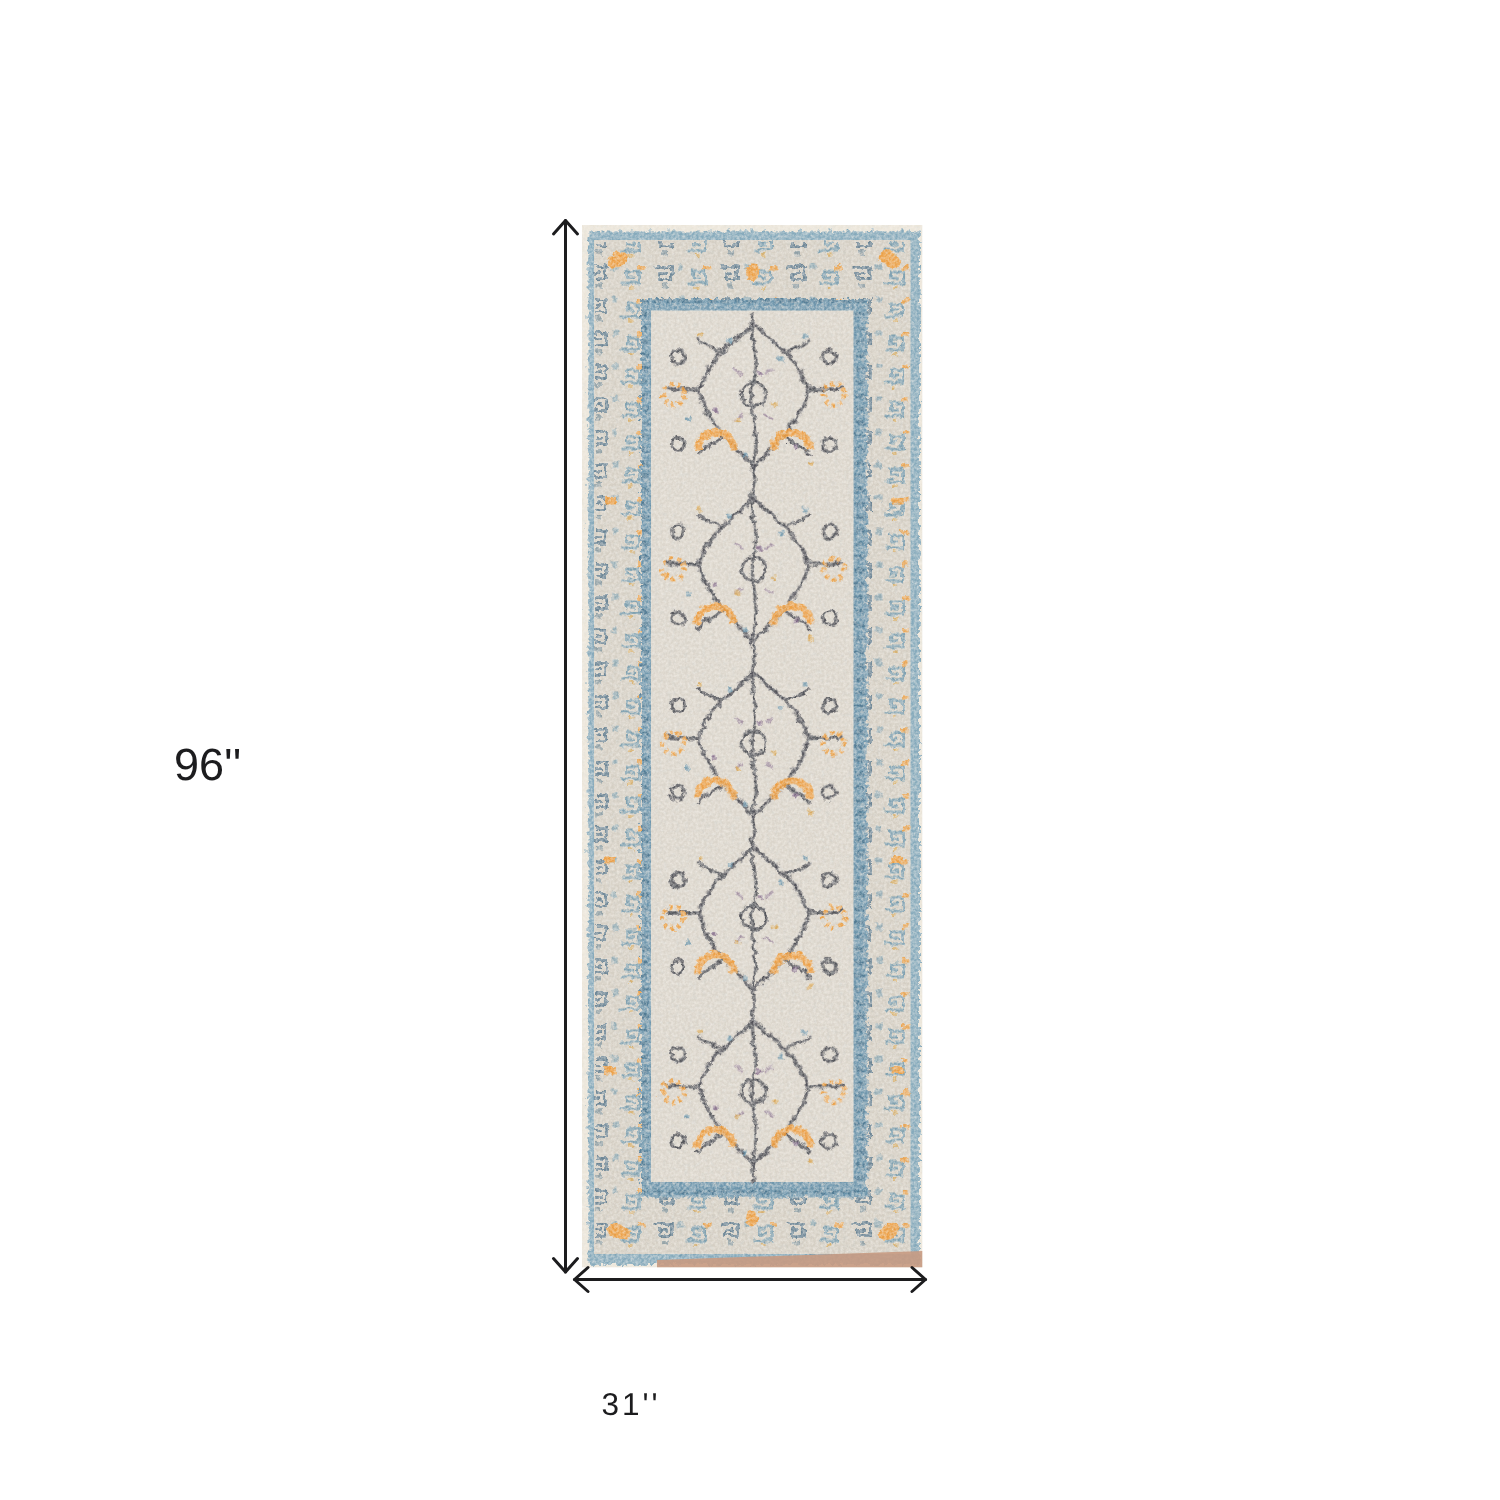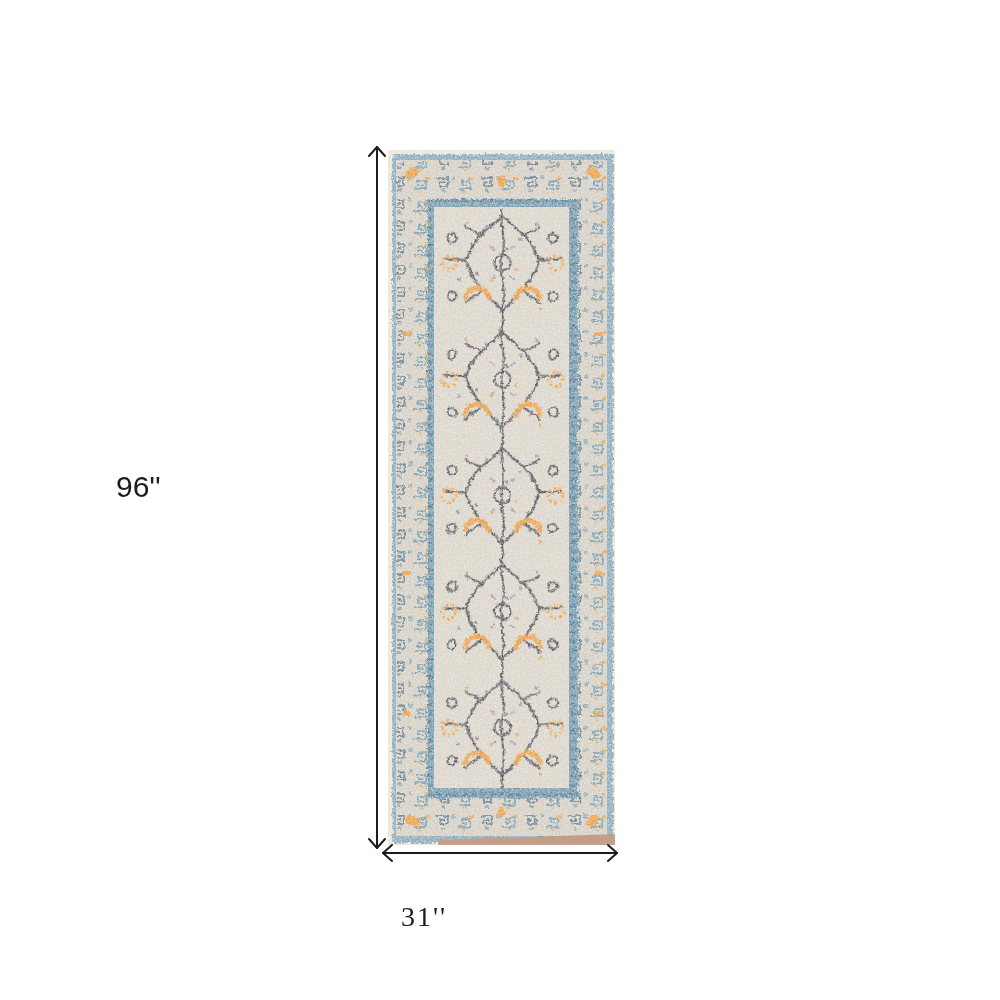--- a/index.html
+++ b/index.html
@@ -4,23 +4,23 @@
 <style>
   html,body{margin:0;padding:0;}
   body{font-family:"Liberation Sans", sans-serif;}
   .stage{position:relative;width:1000px;height:1000px;background:var(--bg,#fff);overflow:hidden;}
   .rug{position:absolute;left:388px;top:150px;width:227px;height:695px;margin:0;}
   .rug svg{display:block;width:100%;height:100%;}
   .dim{position:absolute;overflow:visible;}
   .dim-v{left:365px;top:139px;width:24px;height:718px;}
   .dim-h{left:380px;top:842px;width:240px;height:22px;}
   .dim line, .dim polyline{stroke:var(--ink,#1c1c1e);stroke-width:2;fill:none;stroke-linecap:round;stroke-linejoin:round;}
-  .lbl{position:absolute;color:var(--ink,#1c1c1e);}
+  .lbl{position:absolute;color:var(--ink,#1c1c1e);margin-top:24px;}
   .lbl-h{left:116px;top:470px;font-size:30px;font-weight:400;}
-  .lbl-w{left:401px;top:901px;font-size:28px;font-weight:300;letter-spacing:2px;font-family:Liberation Serif, serif;}
+  .lbl-w{left:401px;top:901px;font-size:21px;font-weight:300;letter-spacing:2px;font-family:Liberation Sans, sans-serif;}
 </style>
 </head>
 <body>
 
 <div class="stage">
 
   <figure class="rug">
     <svg viewBox="0 0 227 695" preserveAspectRatio="none">
       <defs>
         <filter id="rough" x="-10%" y="-10%" width="120%" height="120%">

